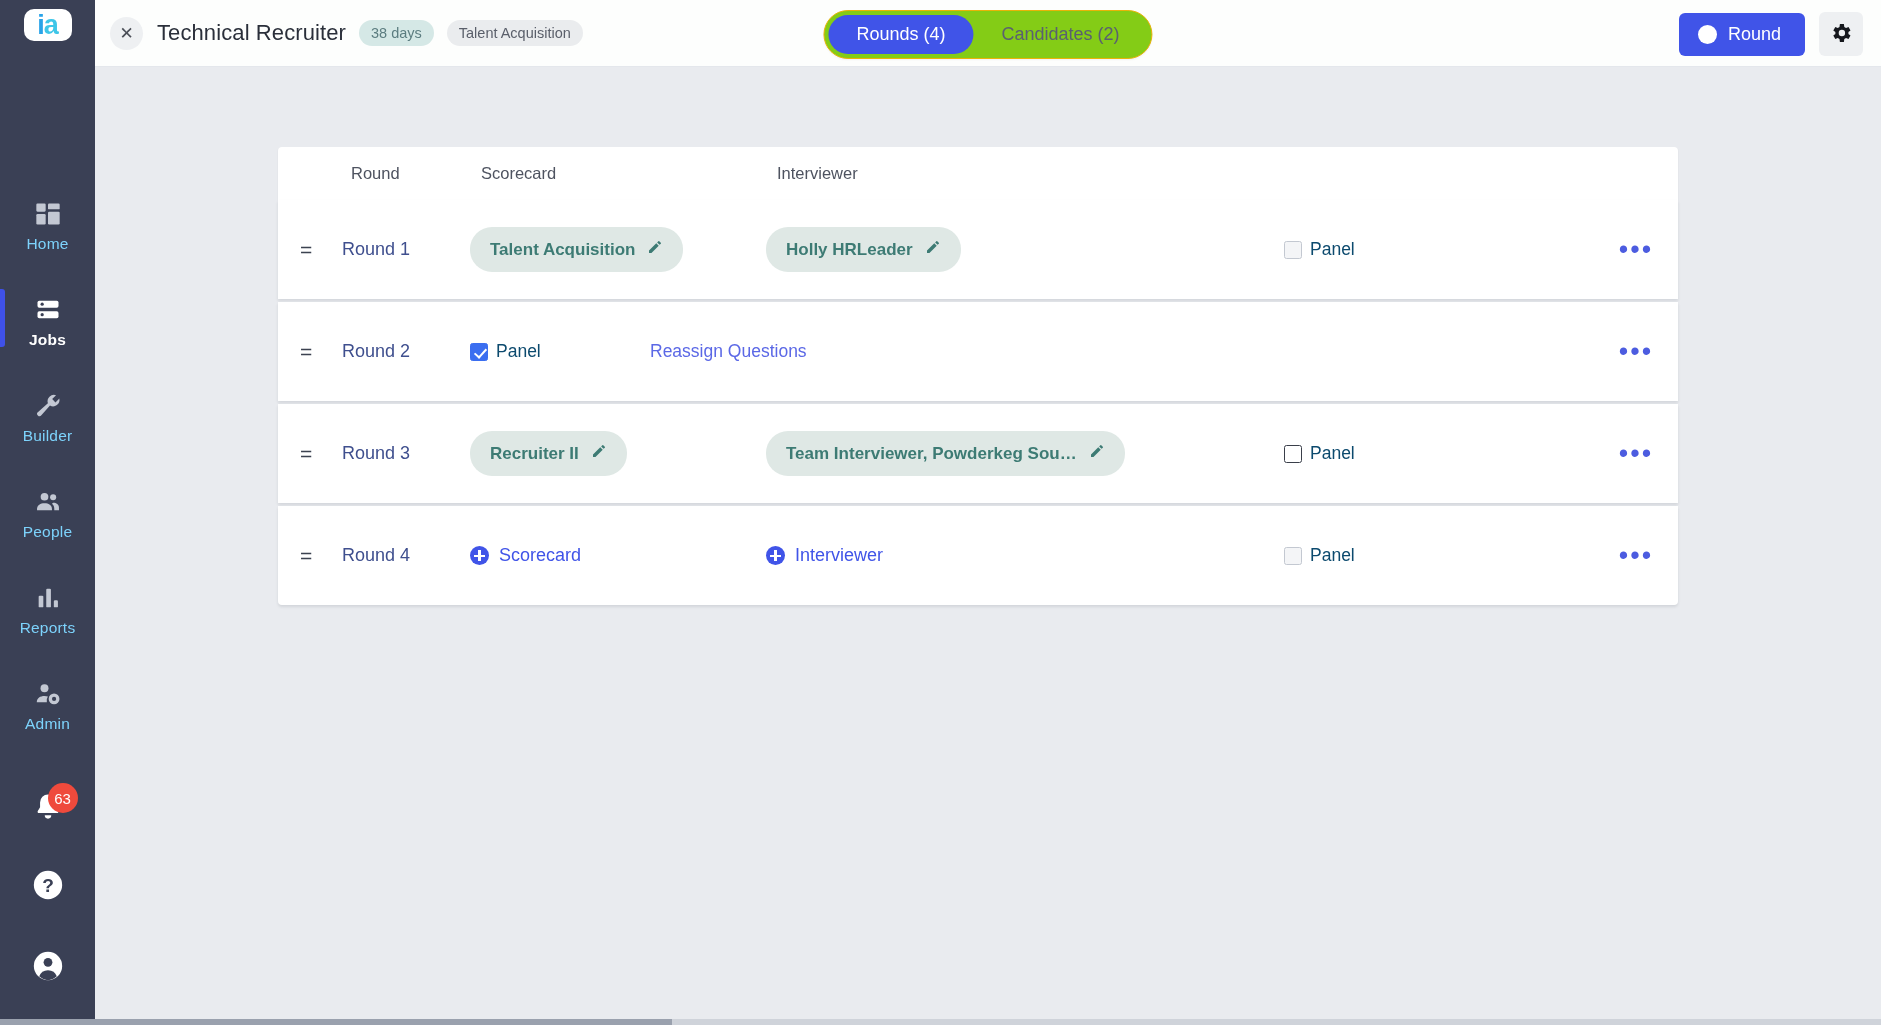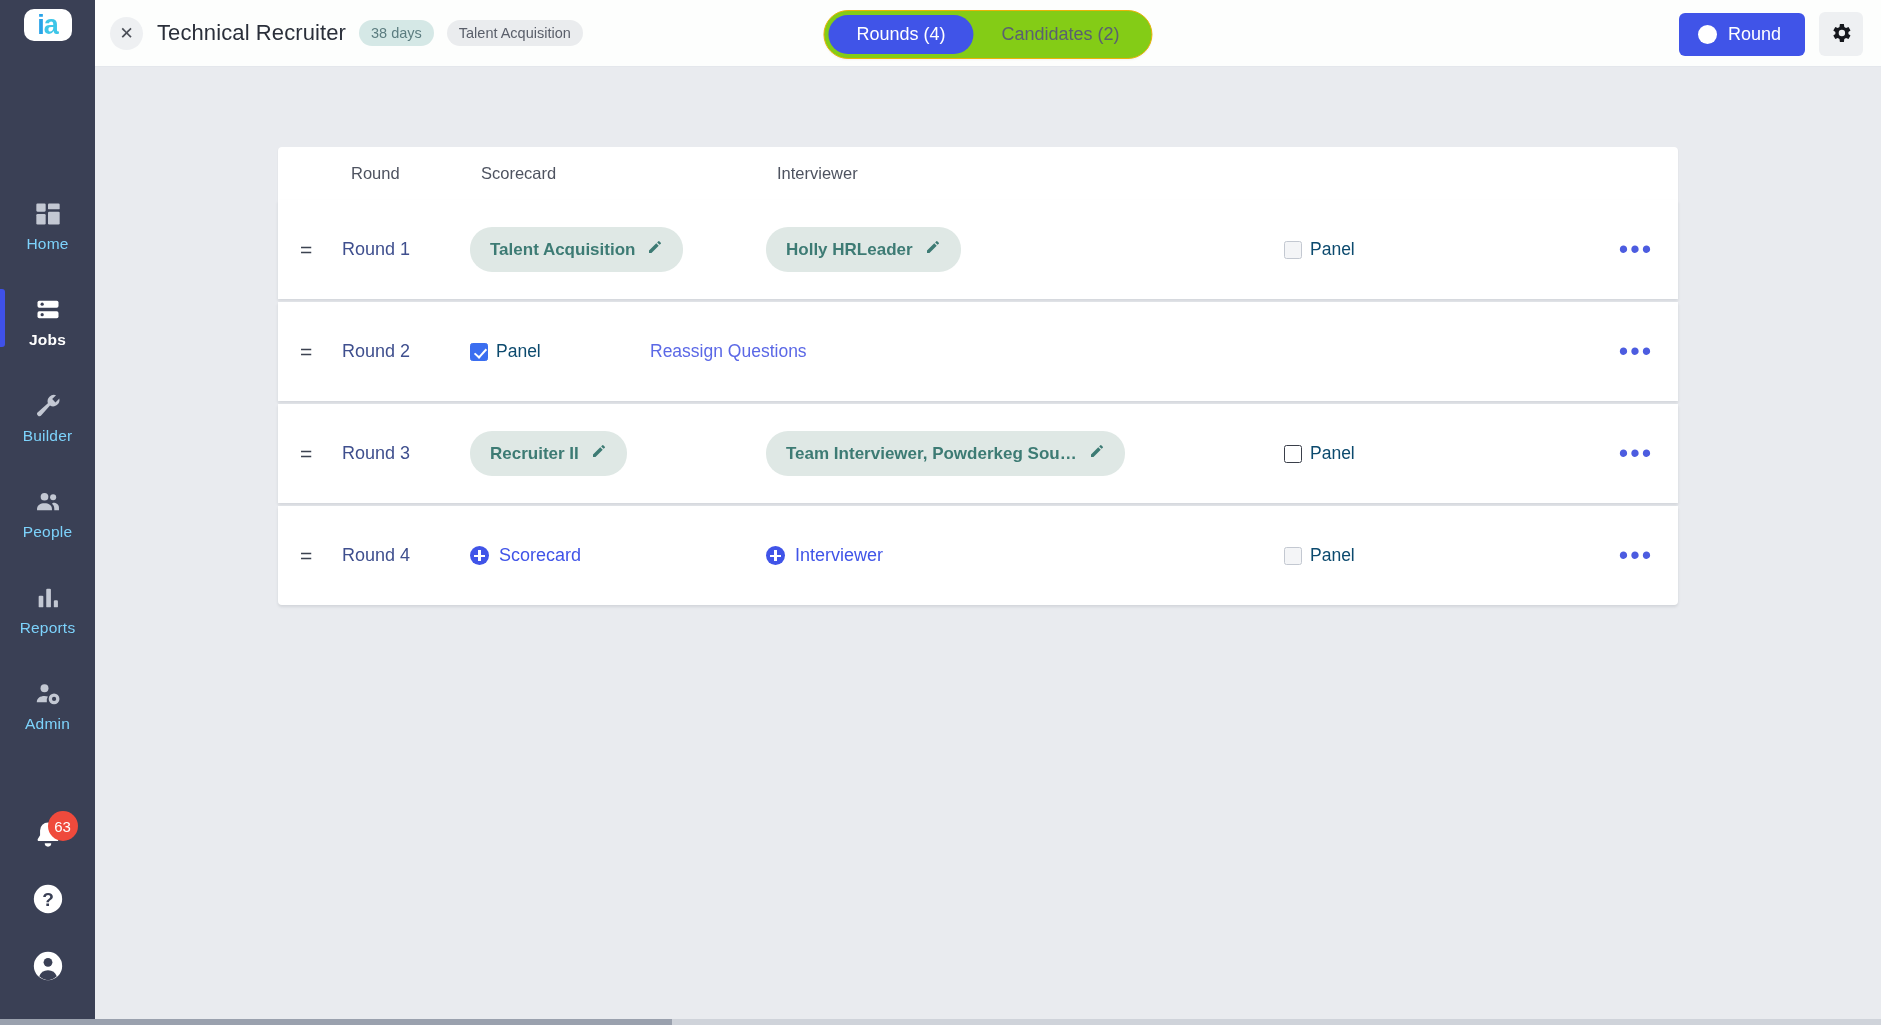--- a/index.html
+++ b/index.html
@@ -38,21 +38,21 @@
   }
   .nav-item.active .nav-label { color: #ffffff; font-weight: 700; }
   .nav-item.active::before {
     content: ""; position: absolute; left: 0; top: 2px;
     width: 5px; height: 58px; background: #3f51e8; border-radius: 0 3px 3px 0;
   }
   .nav-icon { width: 28px; height: 28px; display: block; }
 
   .sidebar-bottom {
     position: absolute; bottom: 32px; left: 0; width: 100%;
-    display: flex; flex-direction: column; align-items: center; gap: 29px;
+    display: flex; flex-direction: column; align-items: center; gap: 43px;
   }
   .bell-wrap { position: relative; width: 34px; height: 34px; }
   .badge {
     position: absolute; right: -13px; top: -8px;
     min-width: 30px; height: 30px; padding: 0 6px;
     background: #ef4a3c; color: #fff; border-radius: 15px;
     font-size: 15px; font-weight: 400;
     display: flex; align-items: center; justify-content: center;
   }
 

